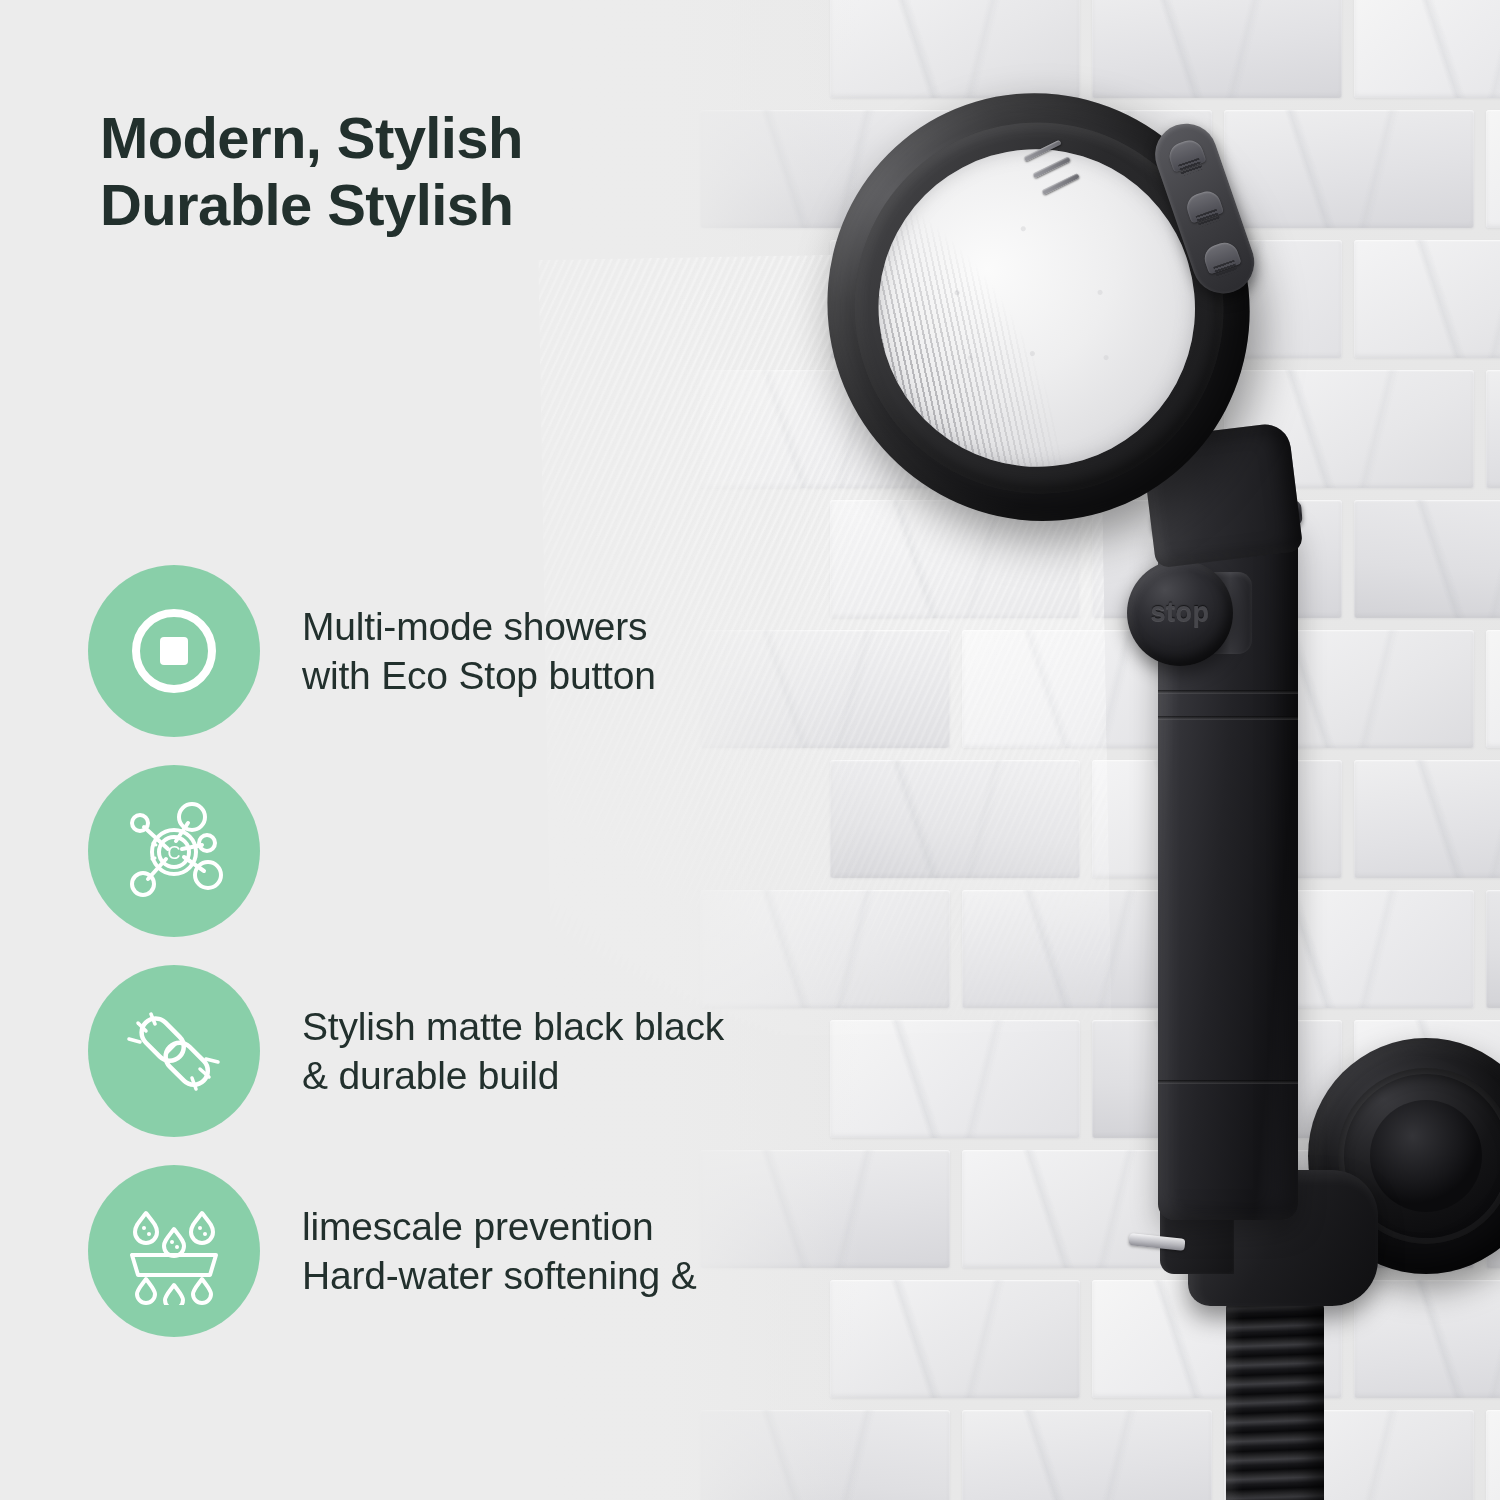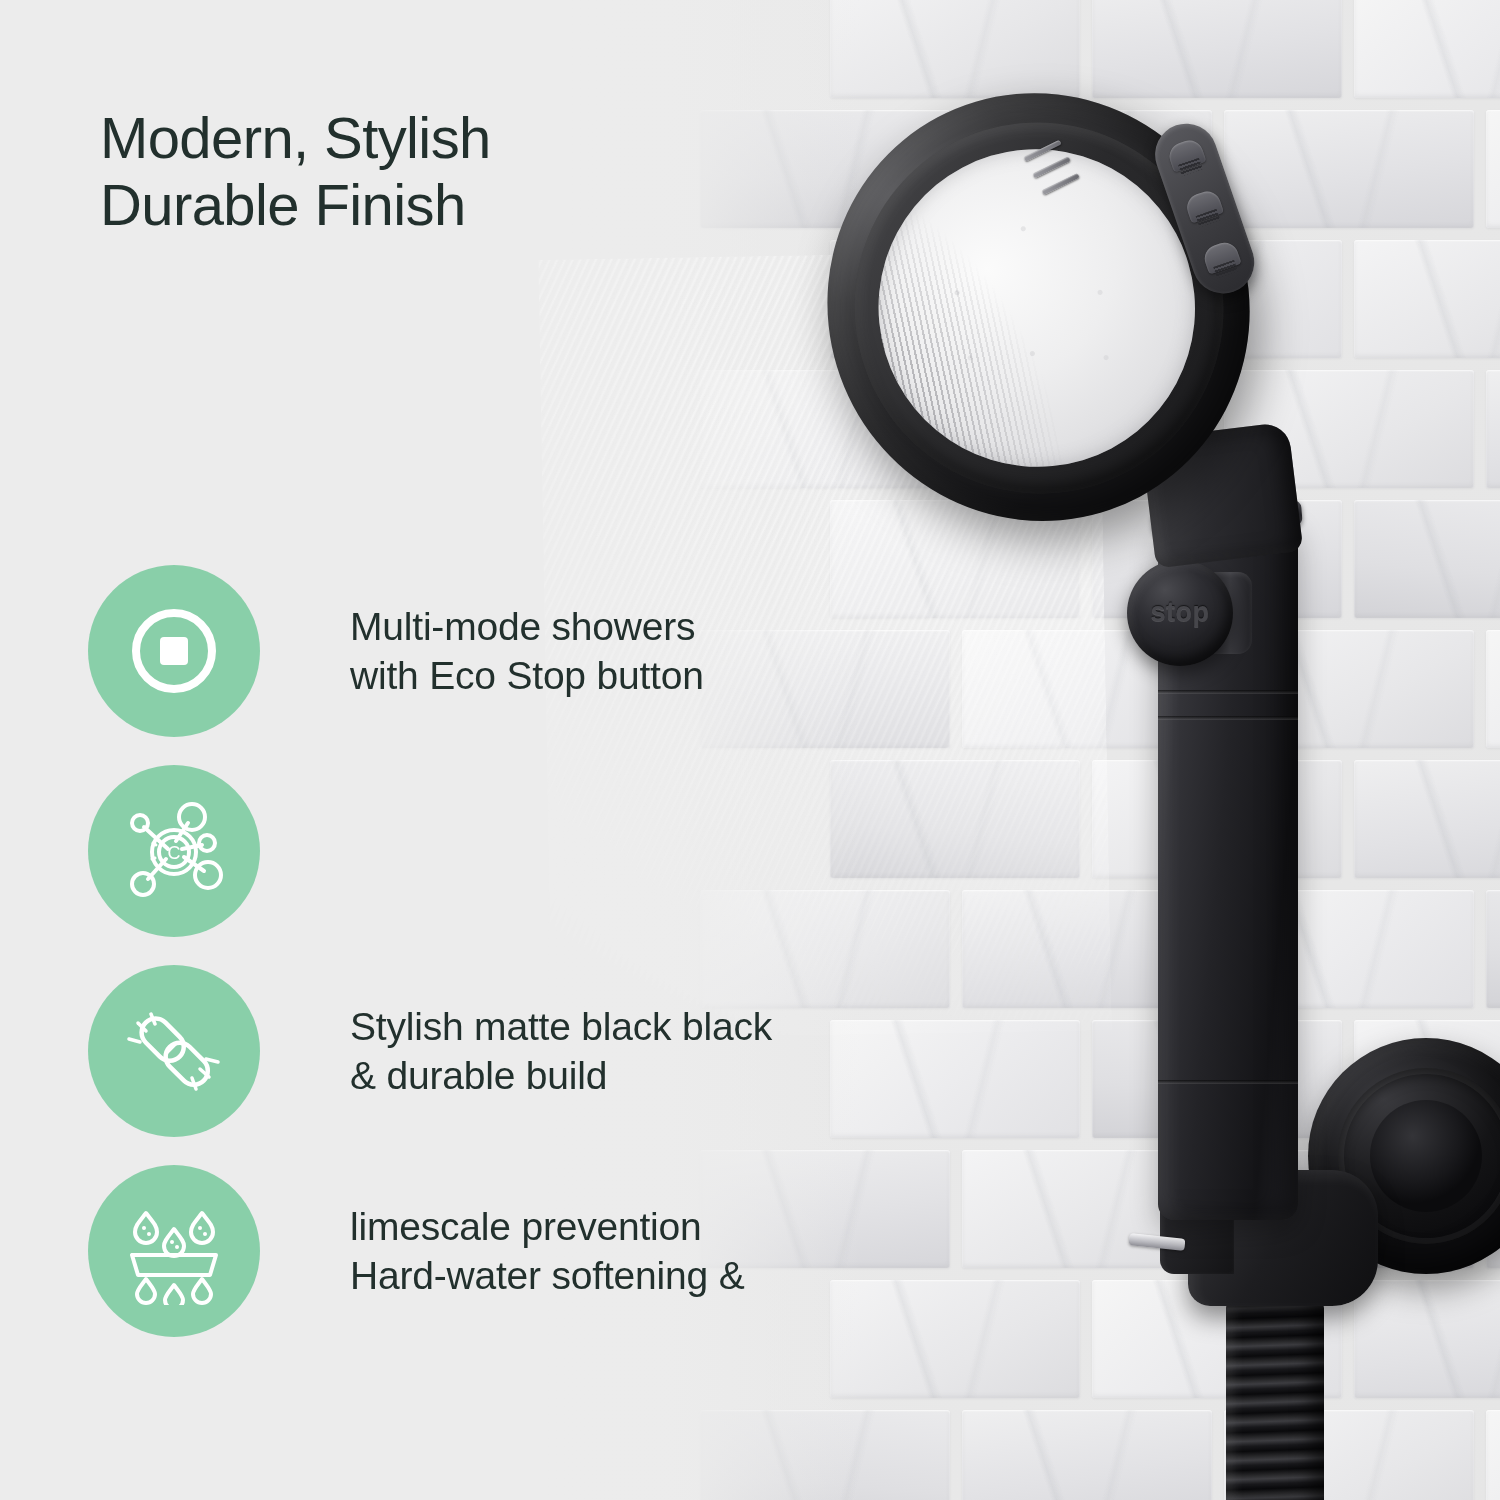--- a/index.html
+++ b/index.html
@@ -254,41 +254,41 @@
     background:
       repeating-linear-gradient(178deg,
         #0a0a0c 0px, #272729 5px, #3d3d41 9px, #18181b 14px, #0a0a0c 19px),
       linear-gradient(90deg,#101012,#3a3a3f 38%,#121214 78%,#202024);
     box-shadow:inset -12px 0 20px rgba(0,0,0,.6), inset 8px 0 12px rgba(255,255,255,.10);
   }
 
   
   #headline {
     position:absolute; left:100px; top:104px; width:640px;
-    font-size:58px; font-weight:normal; line-height:1.16;
+    font-size:58px; font-weight:bold; line-height:1.16;
     color:#22302d; letter-spacing:-.6px;
   }
   #headline .ln { display:block; }
 
   #features { position:absolute; left:88px; top:551px; width:940px; }
   .feature {
     display:flex; align-items:center; gap:42px;
     height:200px;
   }
   .fc-icon {
     flex:0 0 auto;
     width:172px; height:172px; border-radius:50%;
     background:#89cfa9;
     display:flex; align-items:center; justify-content:center;
   }
   .fc-icon svg { display:block; }
   .fc-text {
     font-size:39px; line-height:1.26; color:#22302d; letter-spacing:-.2px;
   }
-  .fc-text .ln { display:block; white-space:nowrap;margin-left:48px; }
+  .fc-text .ln { display:block; white-space:nowrap; }
 </style>
 </head>
 <body>
 
 <div id="scene">
   <div class="wall"></div>
   <div class="bricks">
 
     <div class="brick v1" style="left:830px;  top:-20px;  width:250px; height:118px;"></div>
     <div class="brick v2" style="left:1092px; top:-20px;  width:250px; height:118px;"></div>
@@ -385,21 +385,21 @@
     <div class="mode-pad">
       <b></b>
       <b></b>
       <b></b>
     </div>
   </div>
 </div>
 
 <h1 id="headline">
   <span class="ln">Modern, Stylish</span>
-  <span class="ln">Durable Finish</span>
+  <span class="ln">Durable Stylish</span>
 </h1>
 
 <div id="features">
 
   <div class="feature">
     <div class="fc-icon">
       <svg width="104" height="104" viewBox="0 0 104 104" aria-hidden="true">
         <circle cx="52" cy="52" r="38" fill="none" stroke="#ffffff" stroke-width="8"></circle>
         <rect x="38" y="38" width="28" height="28" rx="4" fill="#ffffff"></rect>
       </svg>

